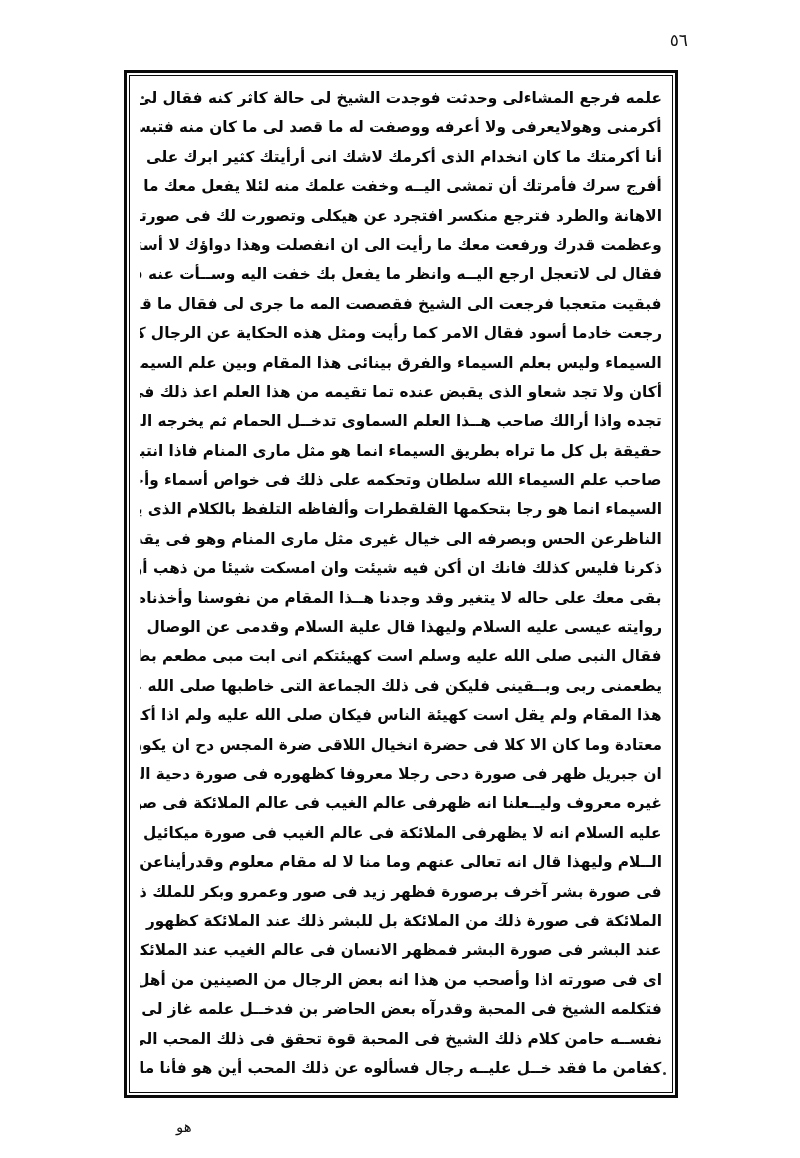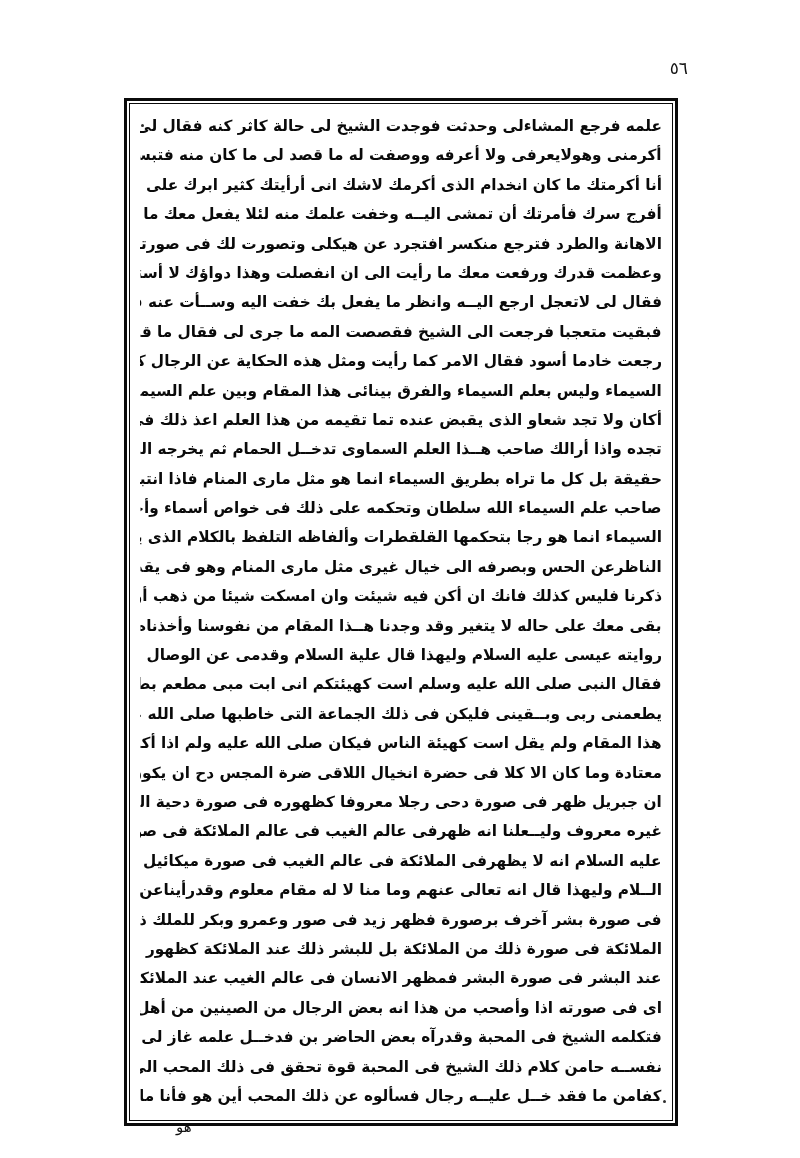--- a/index.html
+++ b/index.html
@@ -11,21 +11,20 @@
     width: 800px;
     height: 1158px;
     position: relative;
     font-family: "DejaVu Sans", sans-serif;
     overflow: hidden;
   }
   .page {
     position: absolute;
     inset: 0;
     background: #ffffff;
-    margin-top: 28px;
   }
   
   .folio-top {
     position: absolute;
     top: 30px;
     right: 112px;
     font-size: 17px;
     color: #111;
     direction: rtl;
     letter-spacing: 1px;

